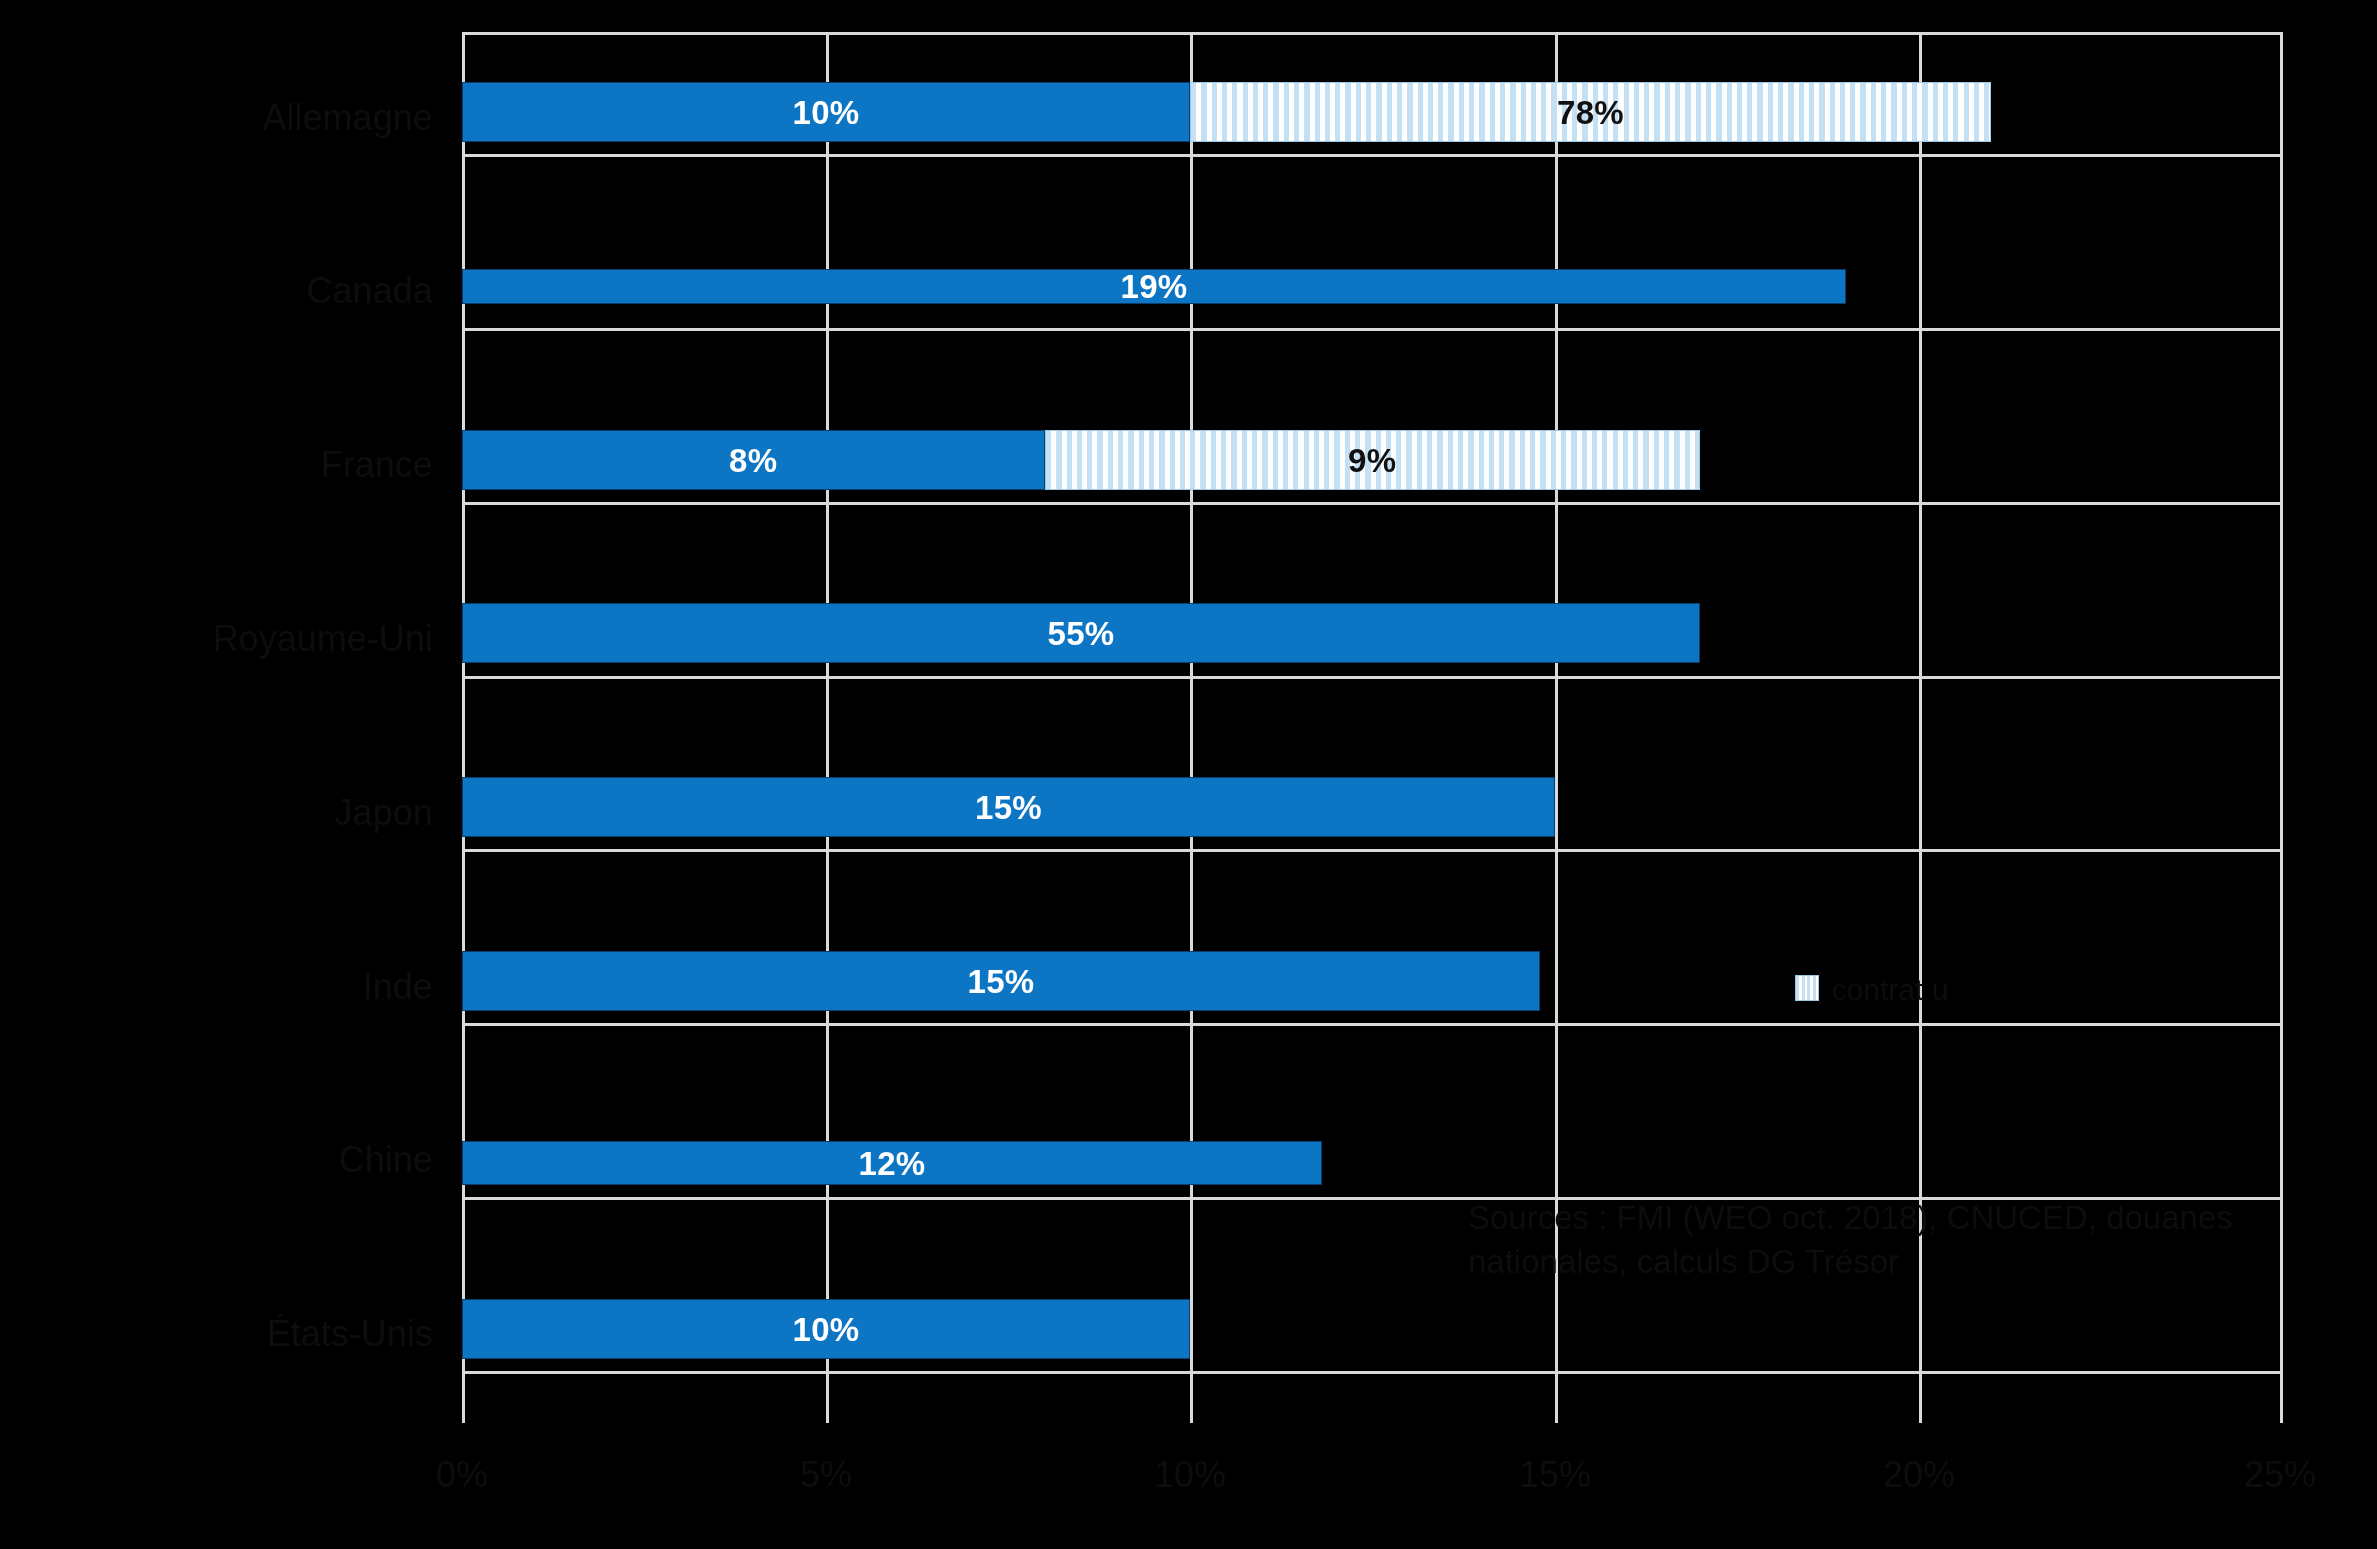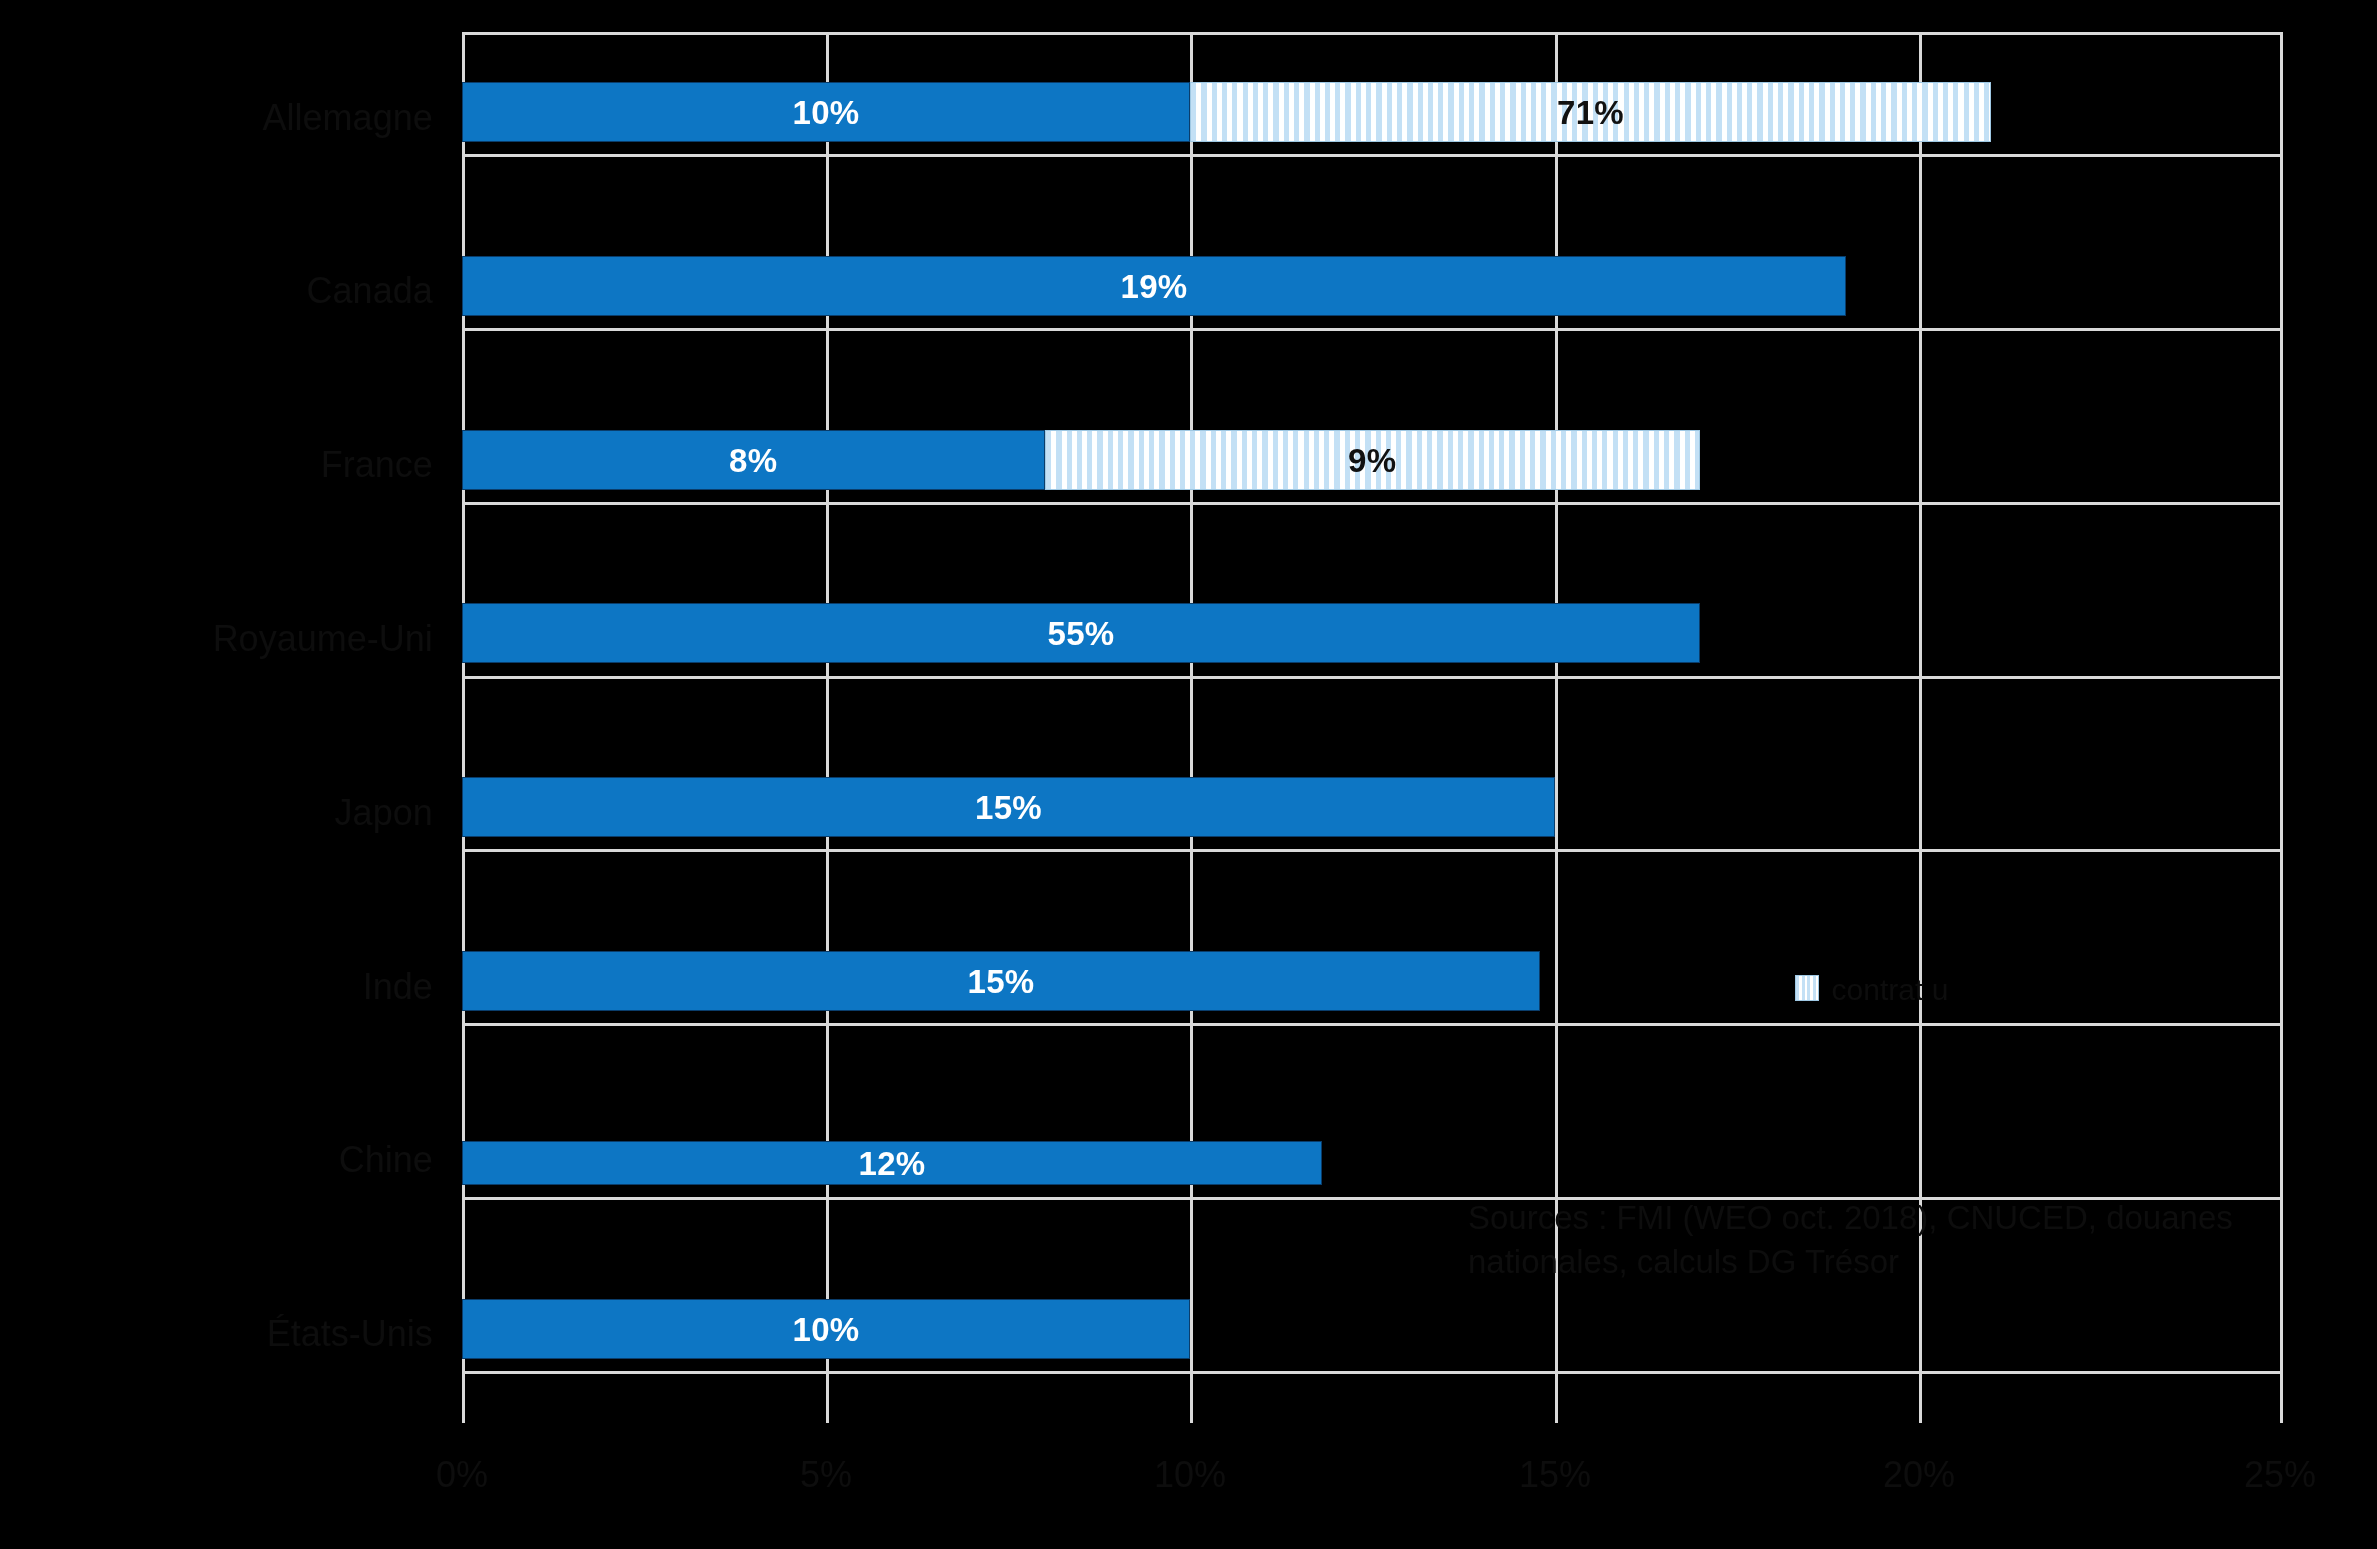--- a/index.html
+++ b/index.html
@@ -206,27 +206,27 @@
     <div class="hgrid" style="top:991px;"></div>
     <div class="hgrid" style="top:1165px;"></div>
     <div class="hgrid" style="top:1339px;"></div>
 
     <div class="cat-row" style="top:0px;">
       <div class="bar-wrap" style="width:1530px;">
         <div class="seg seg-primary" style="width:728px;">
           <span class="seg-label">10%</span>
         </div>
         <div class="seg seg-secondary" style="width:801px;">
-          <span class="seg-label">71%</span>
+          <span class="seg-label">78%</span>
         </div>
       </div>
     </div>
 
     <div class="cat-row" style="top:174px;">
-      <div class="bar-wrap" style="width:1384px;">
+      <div class="bar-wrap" style="width:1384px;align-items:center;">
         <div class="seg seg-primary" style="width:1384px;">
           <span class="seg-label">19%</span>
         </div>
       </div>
     </div>
 
     <div class="cat-row" style="top:348px;">
       <div class="bar-wrap" style="width:1238px;">
         <div class="seg seg-primary" style="width:583px;">
           <span class="seg-label">8%</span>

